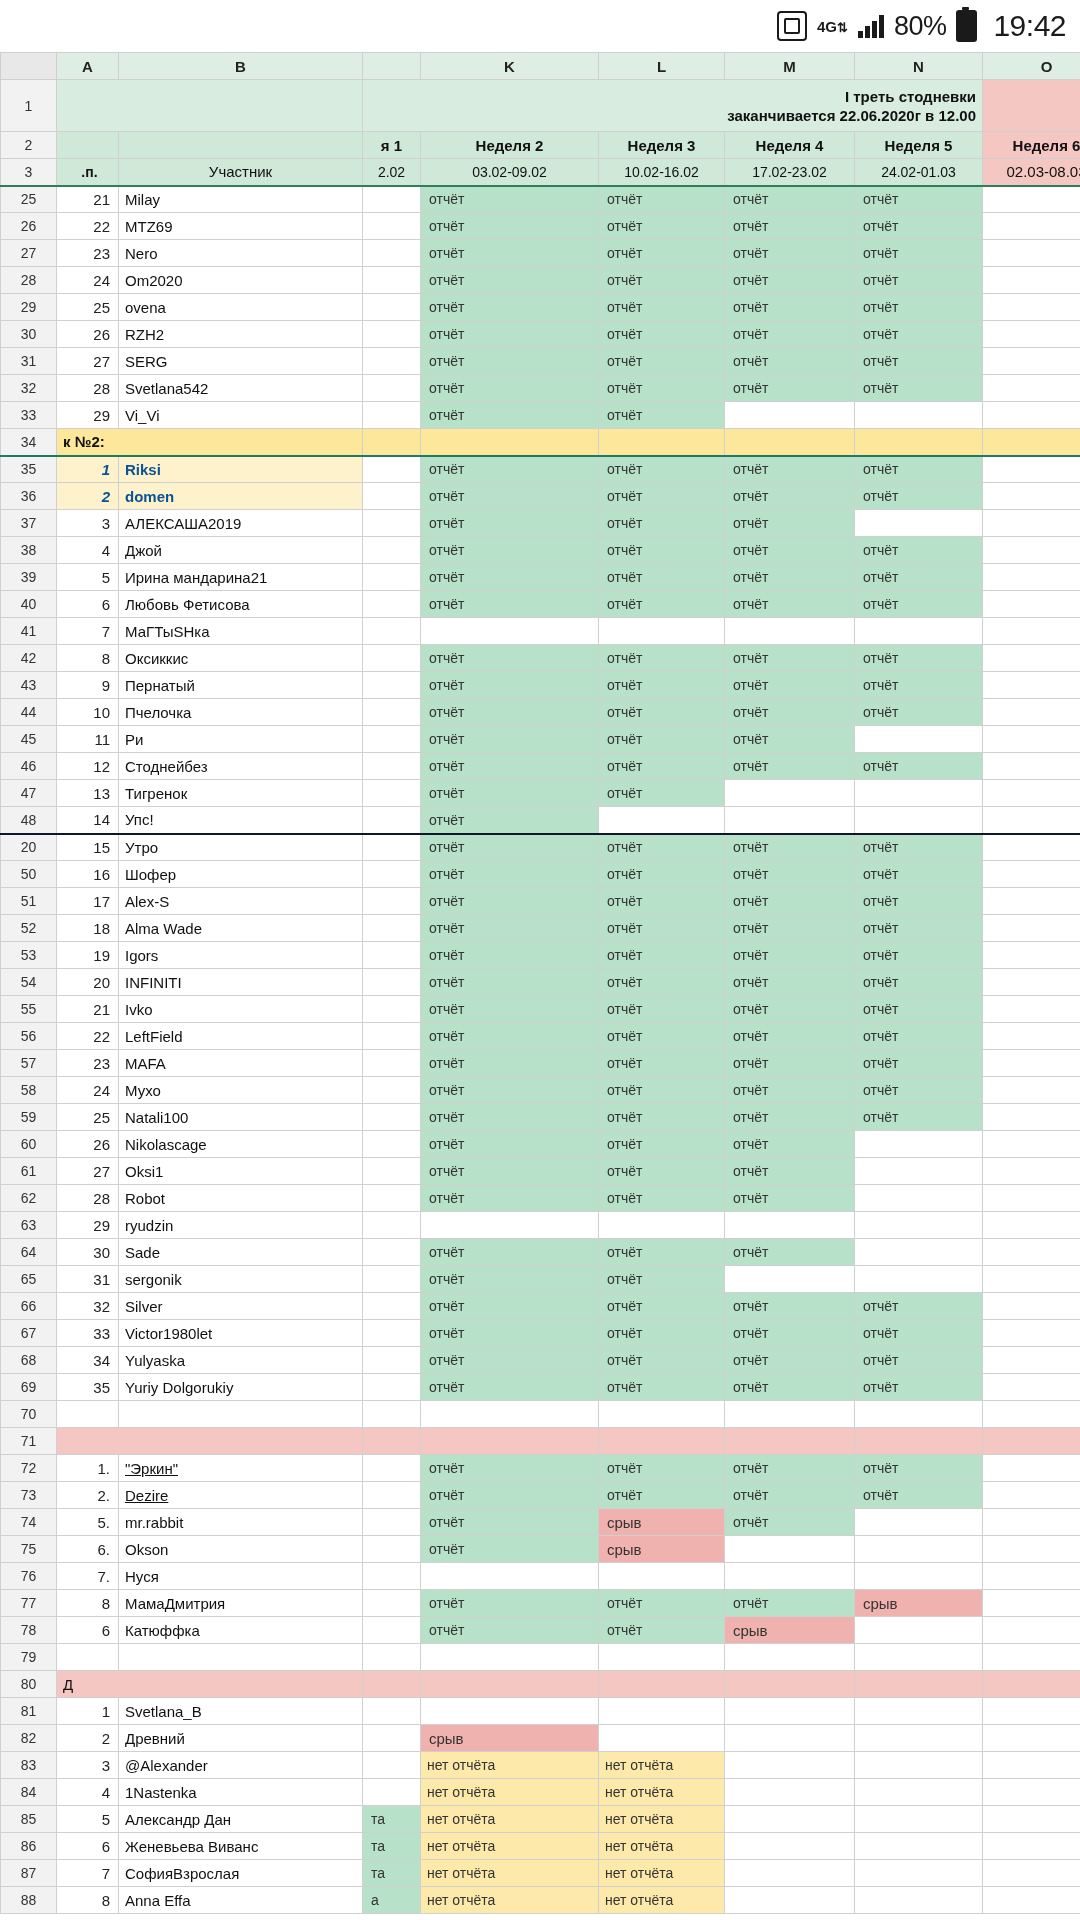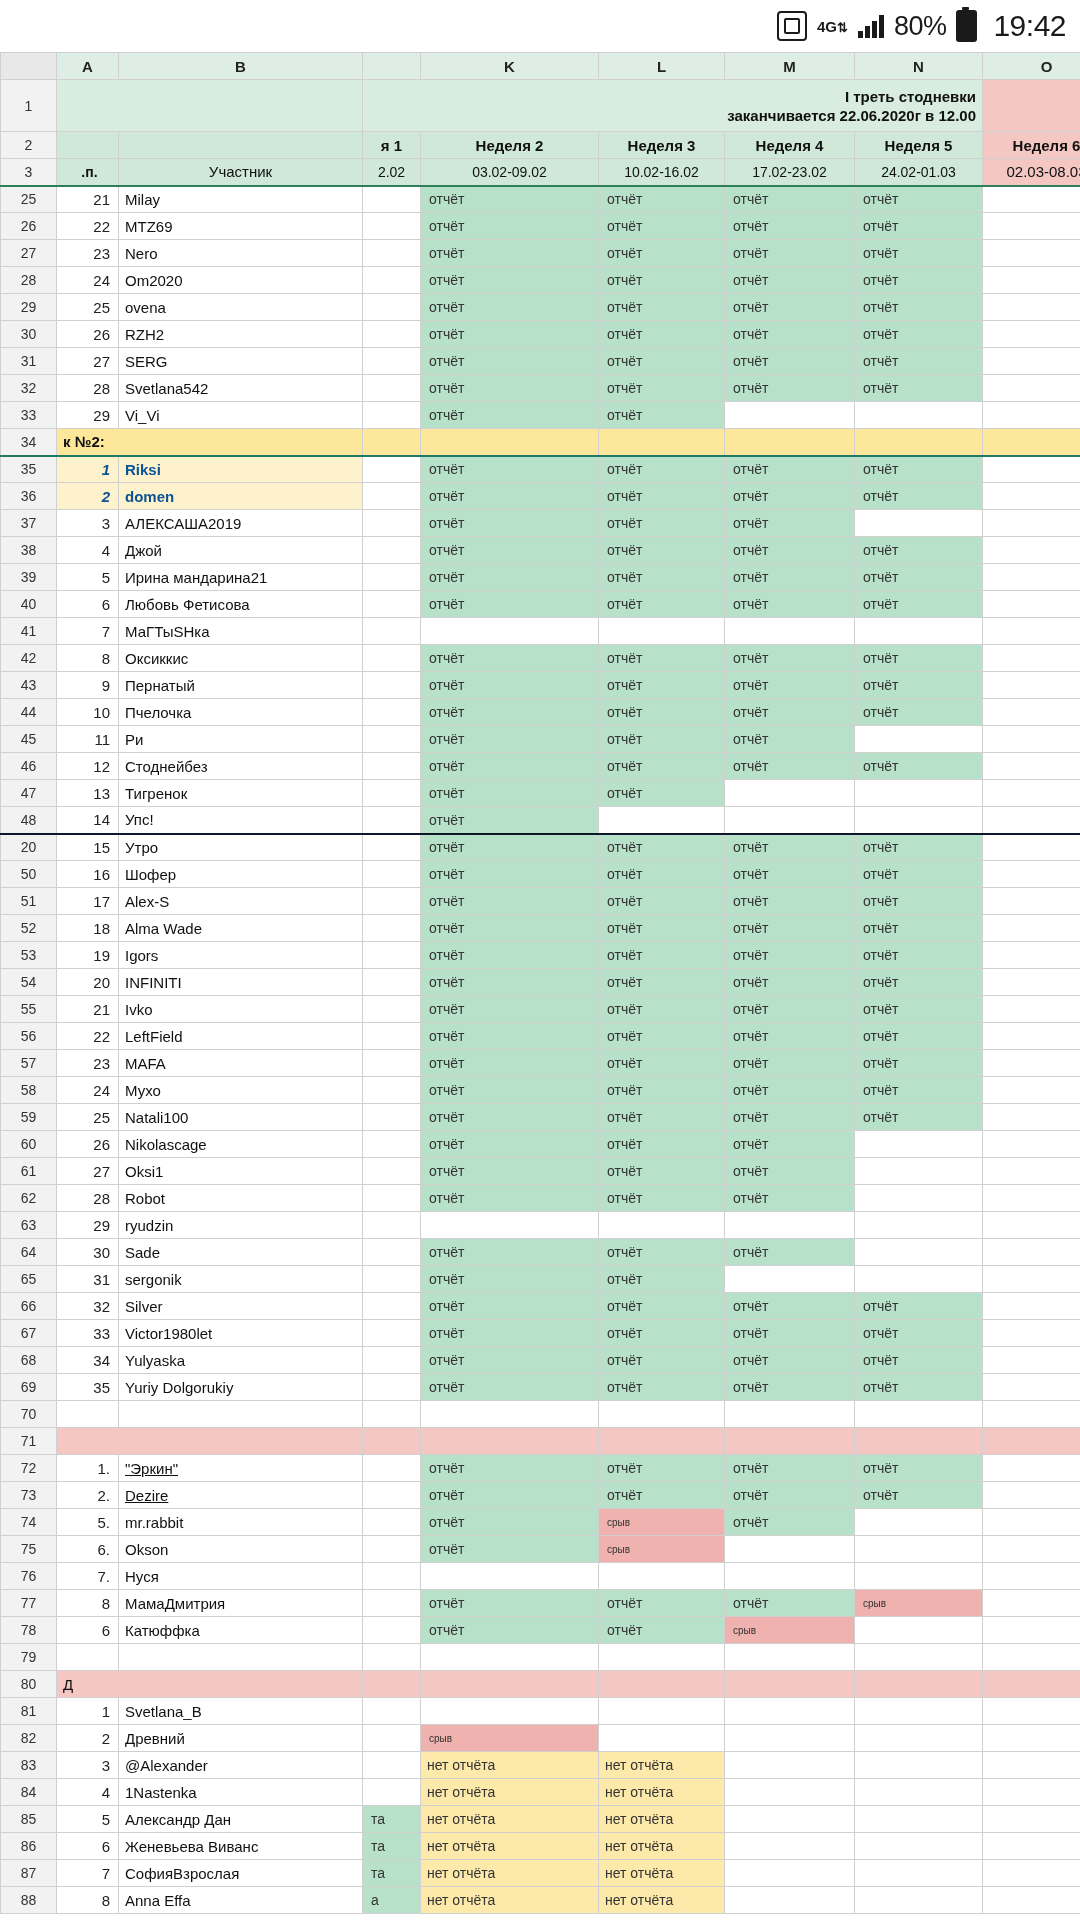--- a/index.html
+++ b/index.html
@@ -49,21 +49,21 @@
   .week-hdr{background:#cfe8d8;text-align:center;font-weight:bold;}
   .week-date{background:#cfe8d8;text-align:center;font-size:14px;}
   .hdr-b{background:#cfe8d8;text-align:center;font-weight:normal;}
   .hdr-b-sub{background:#cfe8d8;text-align:center;font-weight:bold;font-size:14px;}
   .pinkcell{background:#f4c7c3;}
 
   .num{text-align:right;padding-right:8px;color:#222;}
   .name{text-align:left;}
   .rep{background:#b7e1c8;color:#333;font-size:14px;padding-left:8px;}
   .blank{background:#ffffff;}
-  .sryv{background:#f0b2ae;color:#333;font-size:10px;padding-left:8px;}
+  .sryv{background:#f0b2ae;color:#333;font-size:15px;padding-left:8px;}
   .noreport{background:#fde9a9;color:#333;font-size:14px;}
   .yellow-b{background:#fdf2cc;font-weight:bold;color:#0b5394;}
   .grp-yellow{background:#fde79a;font-weight:bold;}
   .underline{text-decoration:underline;}
   .it{font-style:italic;font-weight:bold;}
   .center{text-align:center;}
 
   
   .frozen-bottom td{border-bottom:2px solid #2e7d5b;}
   .sel-top td{border-top:2px solid #1f7a63;}

